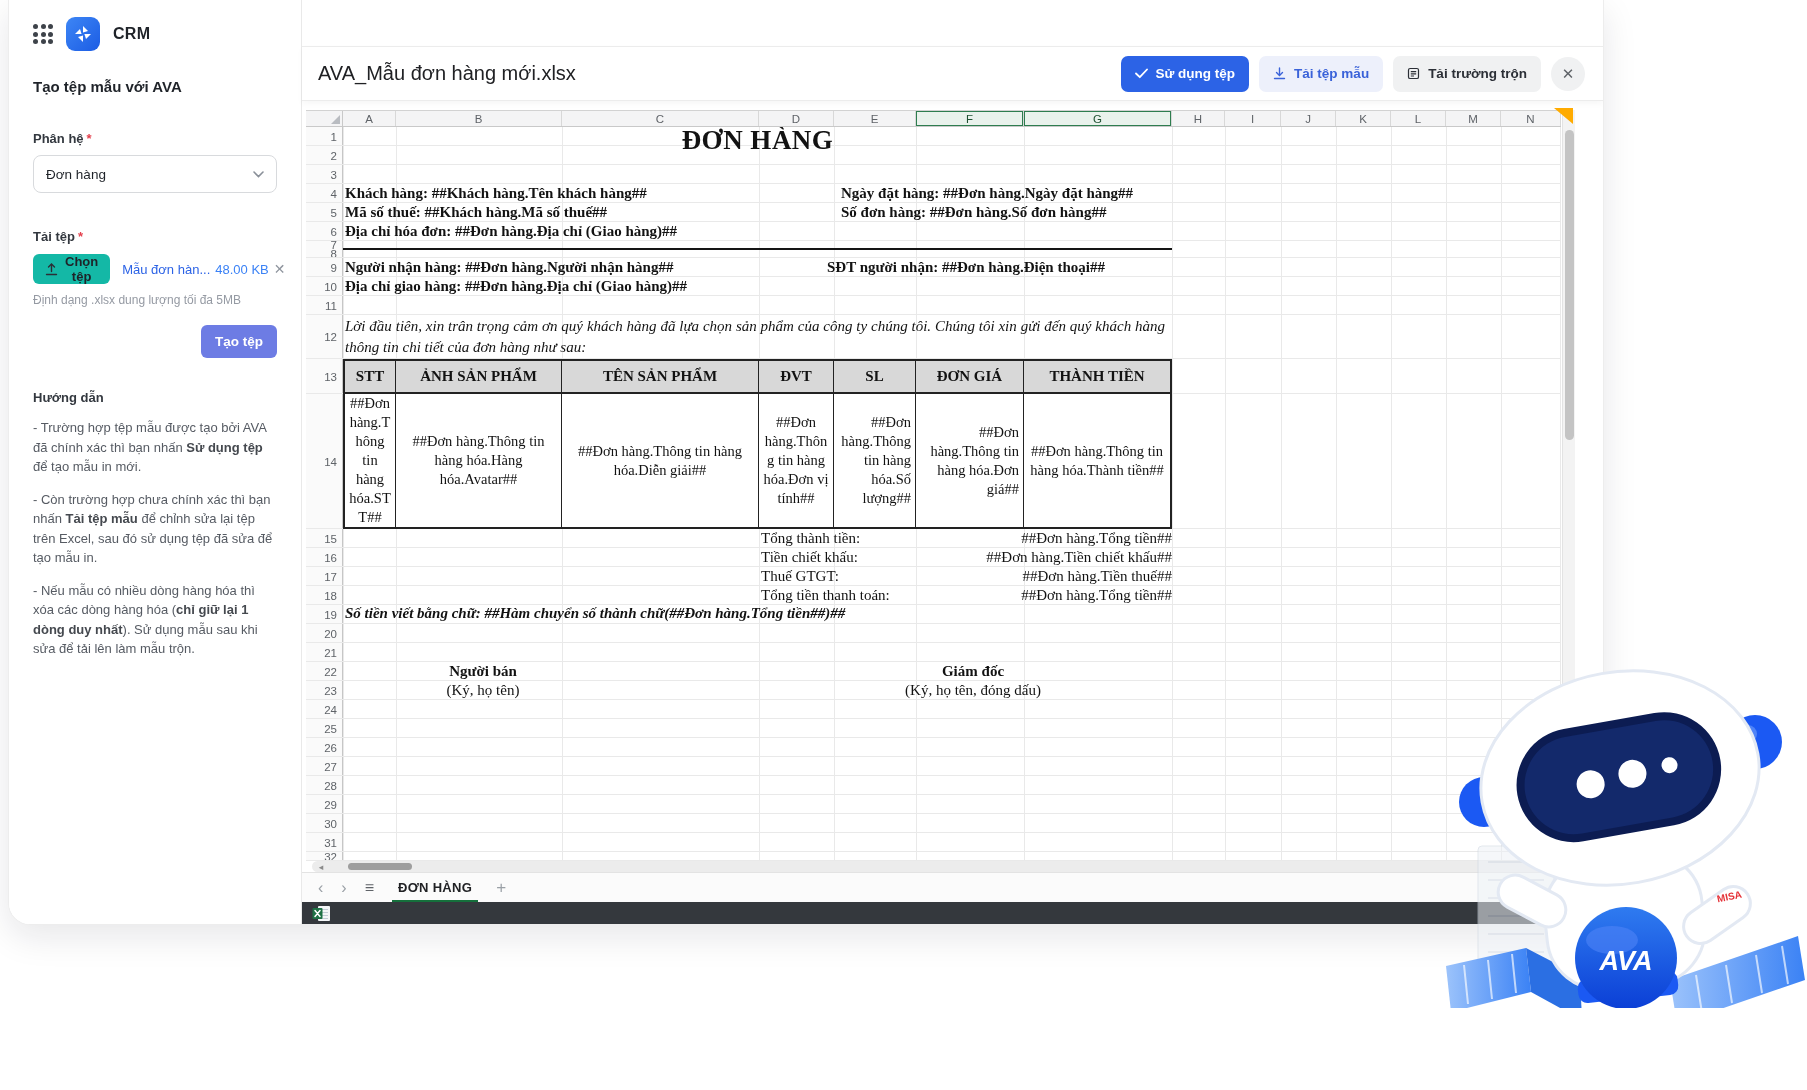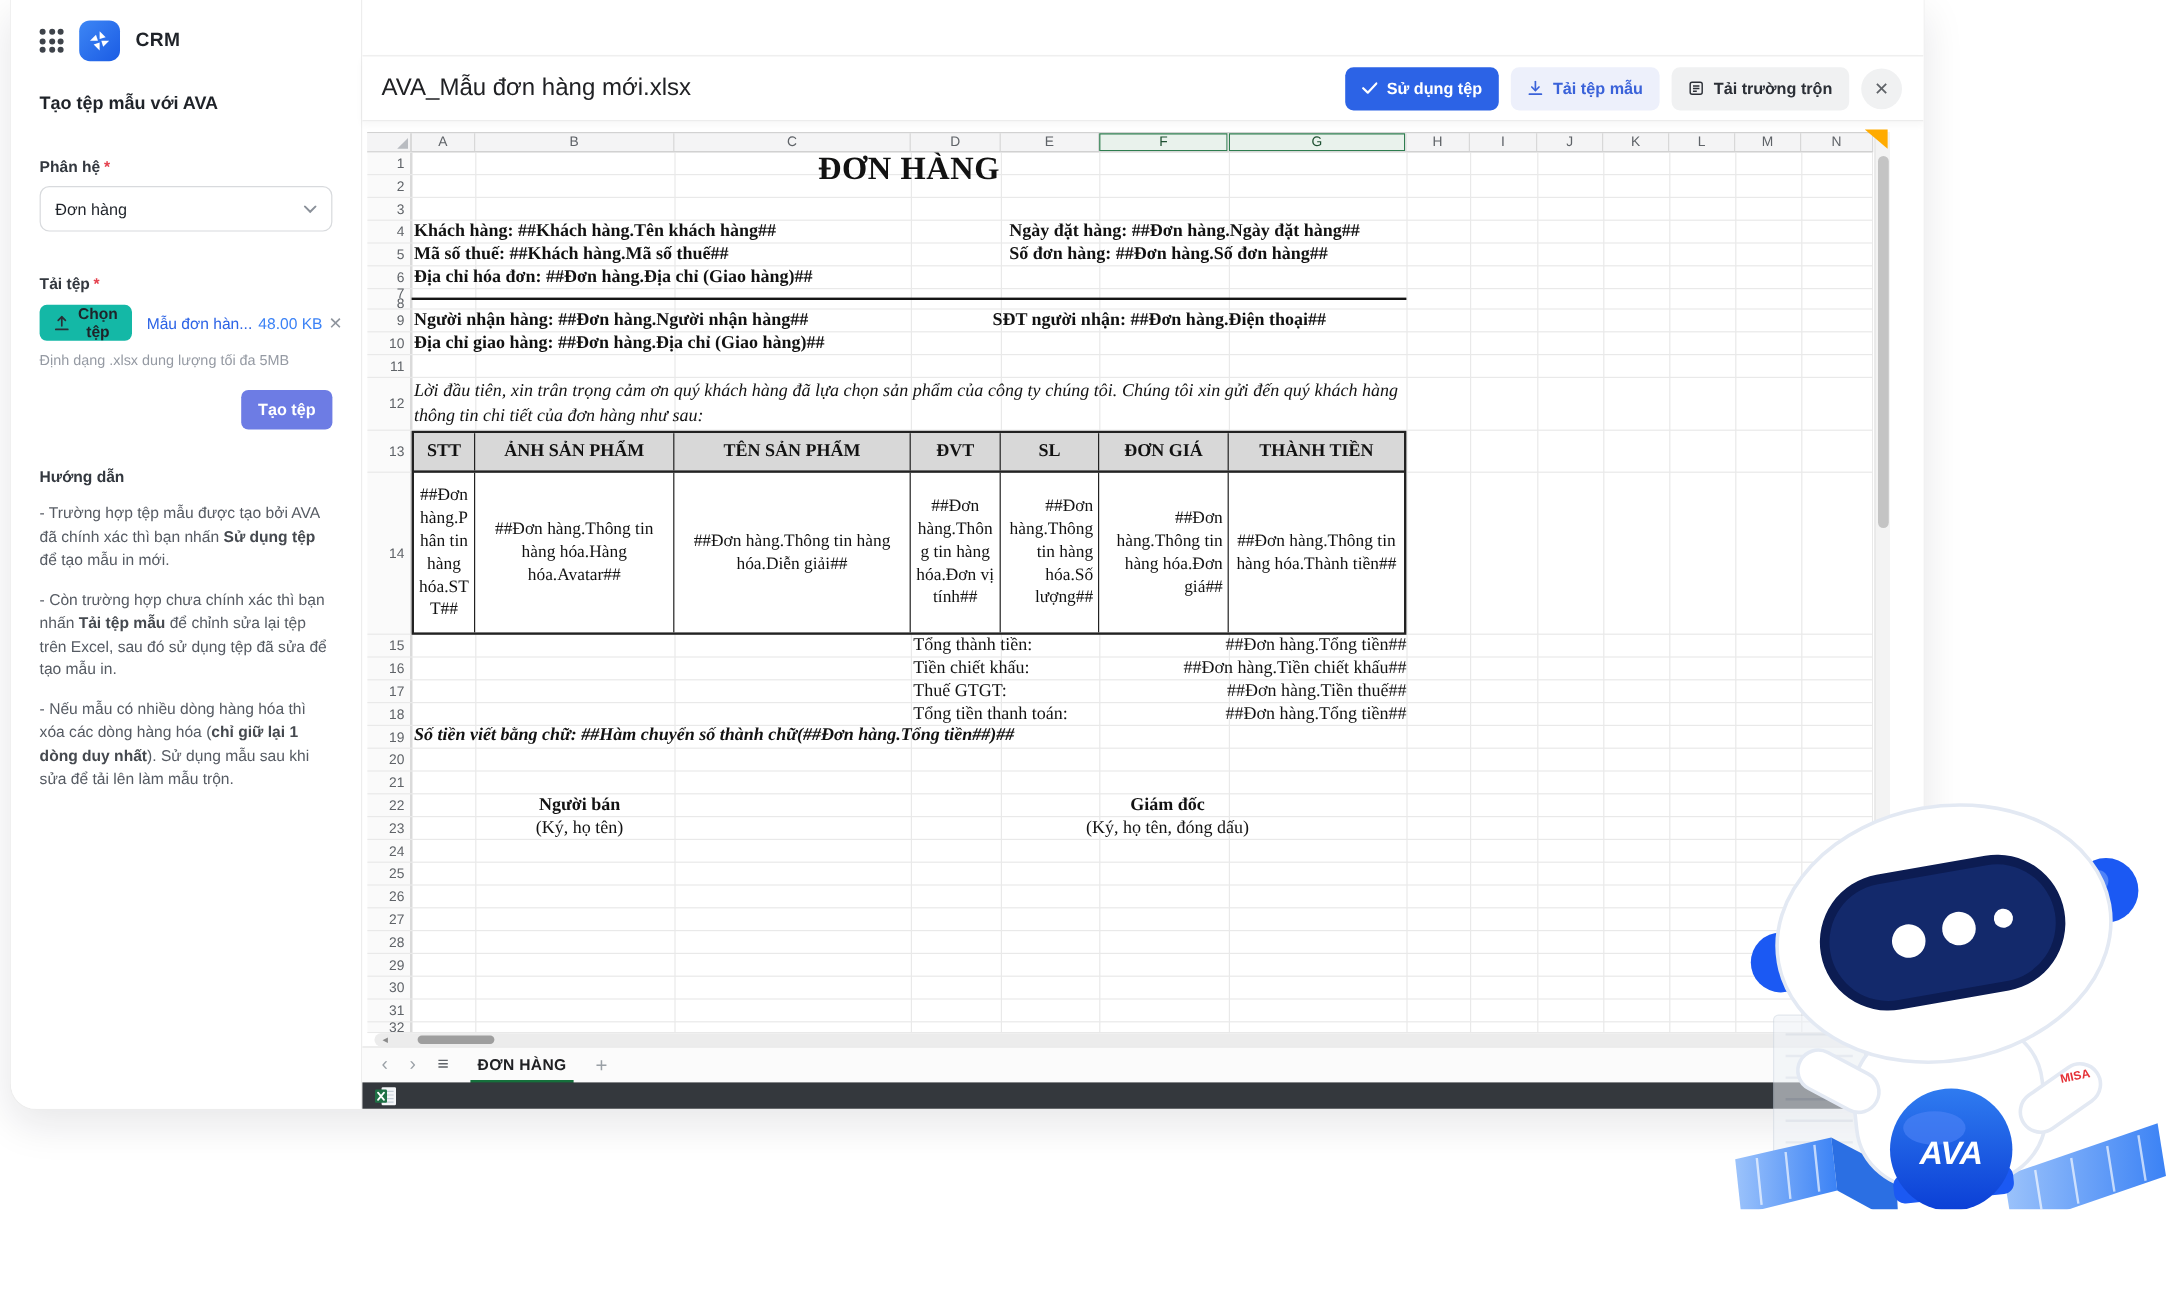--- a/index.html
+++ b/index.html
@@ -346,21 +346,21 @@
             <div class="tbl-row hd">
               <div class="tc w1">STT</div>
               <div class="tc w2">ẢNH SẢN PHẨM</div>
               <div class="tc w3">TÊN SẢN PHẨM</div>
               <div class="tc w4">ĐVT</div>
               <div class="tc w5">SL</div>
               <div class="tc w6">ĐƠN GIÁ</div>
               <div class="tc w7">THÀNH TIỀN</div>
             </div>
             <div class="tbl-row bd">
-              <div class="tc w1">##Đơn hàng.Phân tin hàng hóa.STT##</div>
+              <div class="tc w1">##Đơn hàng.Thông tin hàng hóa.STT##</div>
               <div class="tc w2">##Đơn hàng.Thông tin hàng hóa.Hàng hóa.Avatar##</div>
               <div class="tc w3">##Đơn hàng.Thông tin hàng hóa.Diễn giải##</div>
               <div class="tc w4">##Đơn hàng.Thông tin hàng hóa.Đơn vị tính##</div>
               <div class="tc w5 al-r">##Đơn hàng.Thông tin hàng hóa.Số lượng##</div>
               <div class="tc w6 al-r">##Đơn hàng.Thông tin hàng hóa.Đơn giá##</div>
               <div class="tc w7">##Đơn hàng.Thông tin hàng hóa.Thành tiền##</div>
             </div>
           </div>
 
           <div class="tot-row" style="top:402px">

